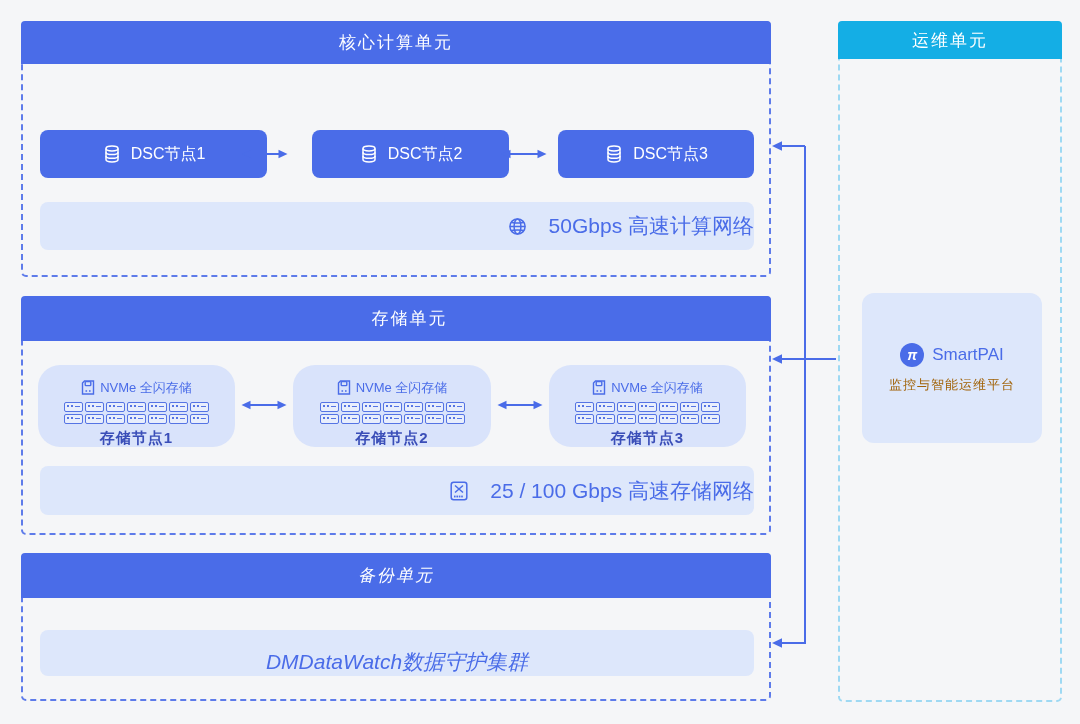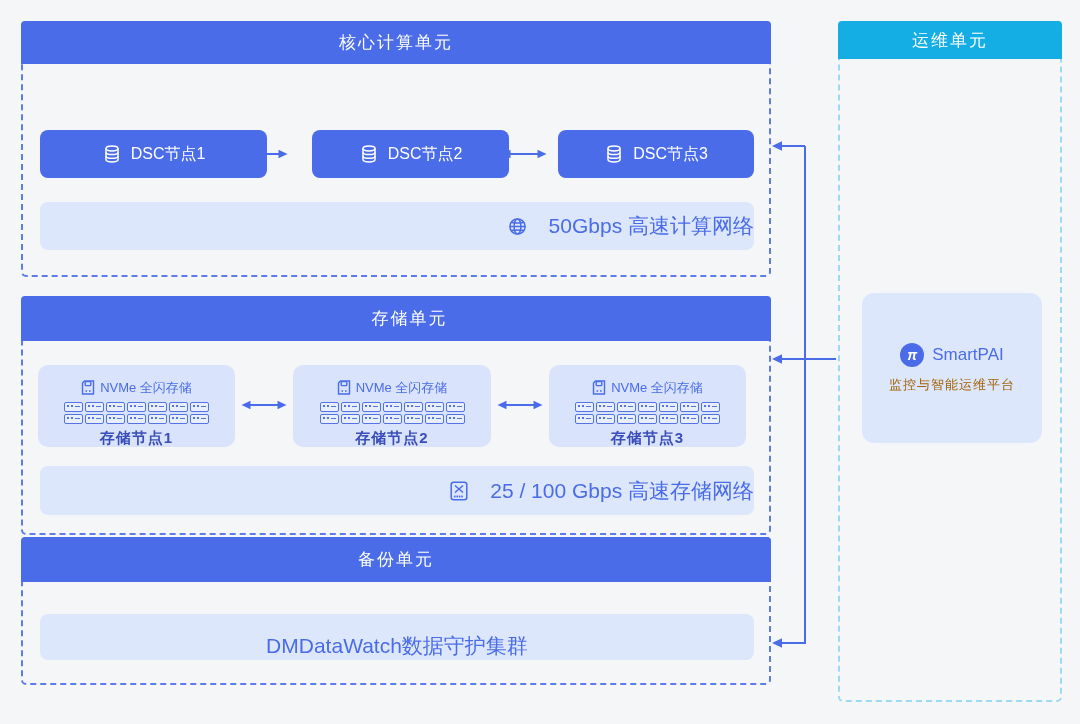--- a/index.html
+++ b/index.html
@@ -31,21 +31,21 @@
 
   .net-bar {
     position:absolute; left:17px; width:714px; height:48px;
     background:#dde7fb; border-radius:8px;
     display:flex; align-items:center; justify-content:flex-end; gap:22px;
     color:#4a6ce8; font-size:21px; font-weight:500;
   }
 
   
   .store-box {
-    position:absolute; top:67px; height:82px; background:#d9e3fb; border-radius:10px;
+    position:absolute; top:67px; height:82px; background:#d9e3fb; border-radius:22px;
     display:flex; flex-direction:column; align-items:center; justify-content:center; gap:3px;
     padding-top:14px;
   }
   .store-type { display:flex; align-items:center; gap:5px; color:#4a6ce8; font-size:13px; font-weight:500; }
   .rack { display:grid; grid-template-columns:repeat(7,19px); grid-auto-rows:10px; gap:2px 2px; margin:2px 0; }
   .rack i {
     display:block; border:1.5px solid #5574e4; border-radius:2px; position:relative; background:#e8eefc;
   }
   .rack i::before {
     content:""; position:absolute; left:2px; top:2.5px; width:2px; height:2px;
@@ -261,21 +261,21 @@
           <rect x="4" y="14.6" width="1.6" height="1.8"></rect>
             <rect x="6.4" y="14.6" width="1.6" height="1.8"></rect>
           <rect x="8.8" y="14.6" width="1.6" height="1.8"></rect>
             <rect x="11.2" y="14.6" width="1.6" height="1.8"></rect>
         </g>
       </svg>
       <span>25 / 100 Gbps 高速存储网络</span>
     </div>
   </div>
 
-  <div class="section" style="left:21px; top:537px; width:750px; height:148px;">
+  <div class="section" style="left:21px; top:553px; width:750px; height:148px;font-style:italic;">
     <div class="sec-header" style="height:45px;">
       <span>备份单元</span>
     </div>
     <div class="net-bar" style="top:75px; height:46px;flex-direction:column;">
       <svg width="20" height="21" viewBox="0 0 20 21">
         <g fill="none" stroke="#4a6ce8" stroke-width="1.4">
           <ellipse cx="8.5" cy="4" rx="5.5" ry="2.3"></ellipse>
           <path d="M3 4 V9 C3 10.3 5.5 11.3 8.5 11.3"></path>
           <path d="M14 4 V7.2"></path>
           <ellipse cx="11.5" cy="9.5" rx="5.5" ry="2.3"></ellipse>

